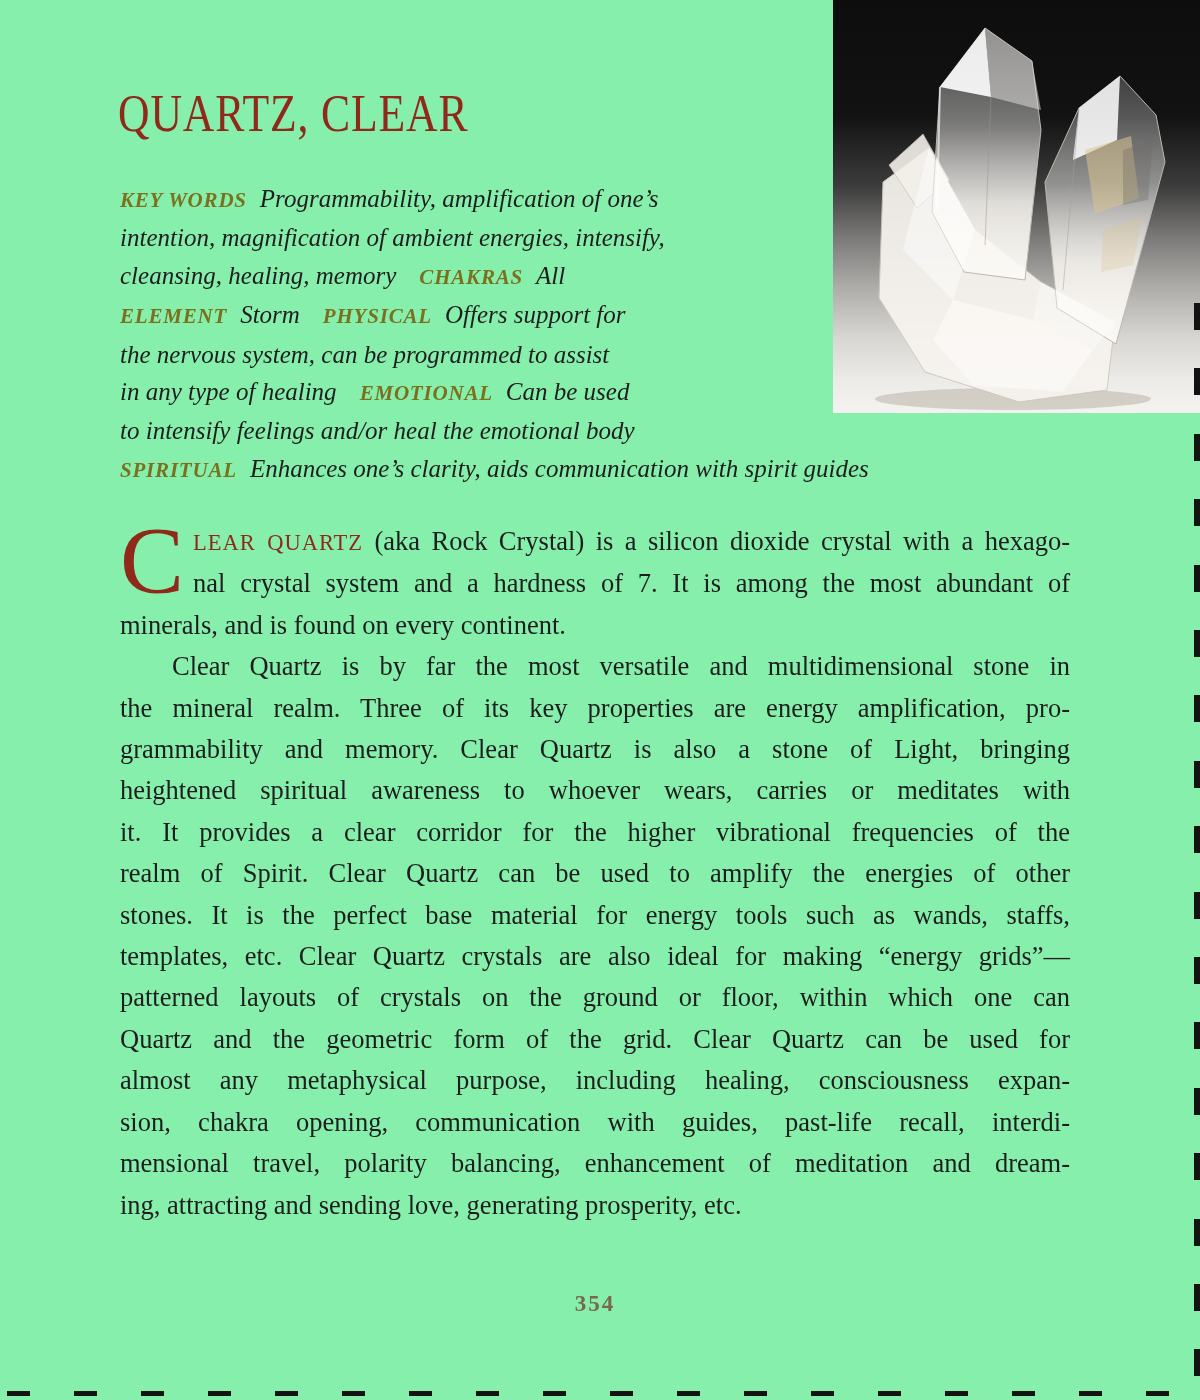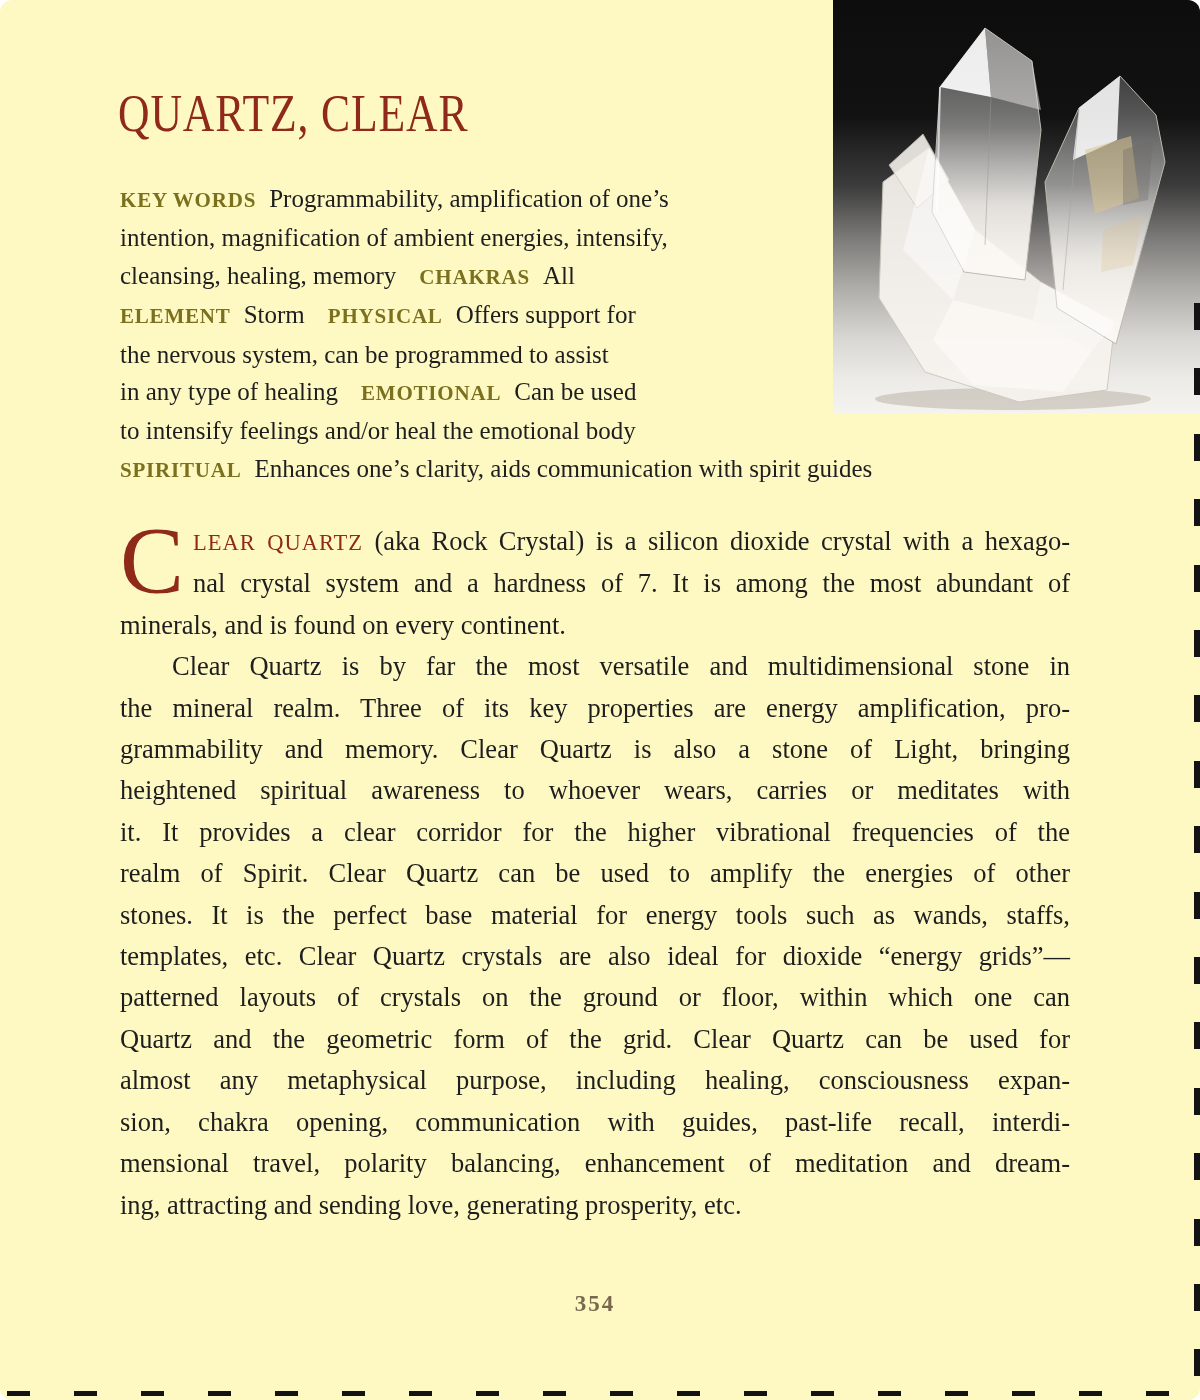--- a/index.html
+++ b/index.html
@@ -4,34 +4,34 @@
 <style>
   :root{
     --c-title:#8f2a1b;
     --c-label:#7b701d;
     --c-body:#1e1e1e;
     --c-pagenum:#7a684e;
     --c-mark:#131313;
   }
   html,body{margin:0;padding:0;background:#ffffff;}
   .page{
-    position:relative;width:1200px;height:1400px;background:#fef9c3;
-    font-family:"Liberation Serif","DejaVu Serif",serif;overflow:hidden;border-radius:12px;
+    position:relative;width:1200px;height:1400px;background:#86efac;
+    font-family:"Liberation Serif","DejaVu Serif",serif;overflow:hidden;
   }
   .photo{position:absolute;top:0;right:0;width:367px;height:413px;}
   .title{
     position:absolute;left:118px;top:84px;margin:0;font-weight:normal;
     font-size:52px;letter-spacing:1px;color:var(--c-title);white-space:nowrap;
     transform:scaleX(0.84);transform-origin:left top;
   }
   .keyblock{
     position:absolute;left:120px;top:180px;width:990px;
     font-size:25px;line-height:37.4px;color:var(--c-body);
   }
-  .kw-line{white-space:nowrap;}
+  .kw-line{white-space:nowrap;font-style:italic;}
   .kw-label{
     font-weight:bold;color:var(--c-label);font-size:21px;
     letter-spacing:0.8px;margin-right:13px;
   }
   .kw-line > span + .kw-label{margin-left:23px;}
   .bodyblock{
     position:absolute;left:120px;top:521px;width:950px;
     font-size:26.5px;line-height:41.4px;color:var(--c-body);
   }
   .bline{text-align:justify;}
@@ -120,21 +120,21 @@
         <div class="bline">minerals, and is found on every continent.</div>
       </div>
       <div>
         <div class="bline jl indent">Clear Quartz is by far the most versatile and multidimensional stone in</div>
         <div class="bline jl">the mineral realm. Three of its key properties are energy amplification, pro-</div>
         <div class="bline jl">grammability and memory. Clear Quartz is also a stone of Light, bringing</div>
         <div class="bline jl">heightened spiritual awareness to whoever wears, carries or meditates with</div>
         <div class="bline jl">it. It provides a clear corridor for the higher vibrational frequencies of the</div>
         <div class="bline jl">realm of Spirit. Clear Quartz can be used to amplify the energies of other</div>
         <div class="bline jl">stones. It is the perfect base material for energy tools such as wands, staffs,</div>
-        <div class="bline jl">templates, etc. Clear Quartz crystals are also ideal for dioxide “energy grids”—</div>
+        <div class="bline jl">templates, etc. Clear Quartz crystals are also ideal for making “energy grids”—</div>
         <div class="bline jl">patterned layouts of crystals on the ground or floor, within which one can</div>
         <div class="bline jl">Quartz and the geometric form of the grid. Clear Quartz can be used for</div>
         <div class="bline jl">almost any metaphysical purpose, including healing, consciousness expan-</div>
         <div class="bline jl">sion, chakra opening, communication with guides, past-life recall, interdi-</div>
         <div class="bline jl">mensional travel, polarity balancing, enhancement of meditation and dream-</div>
         <div class="bline">ing, attracting and sending love, generating prosperity, etc.</div>
       </div>
     </div>
 
   <div class="pagenum">354</div>

